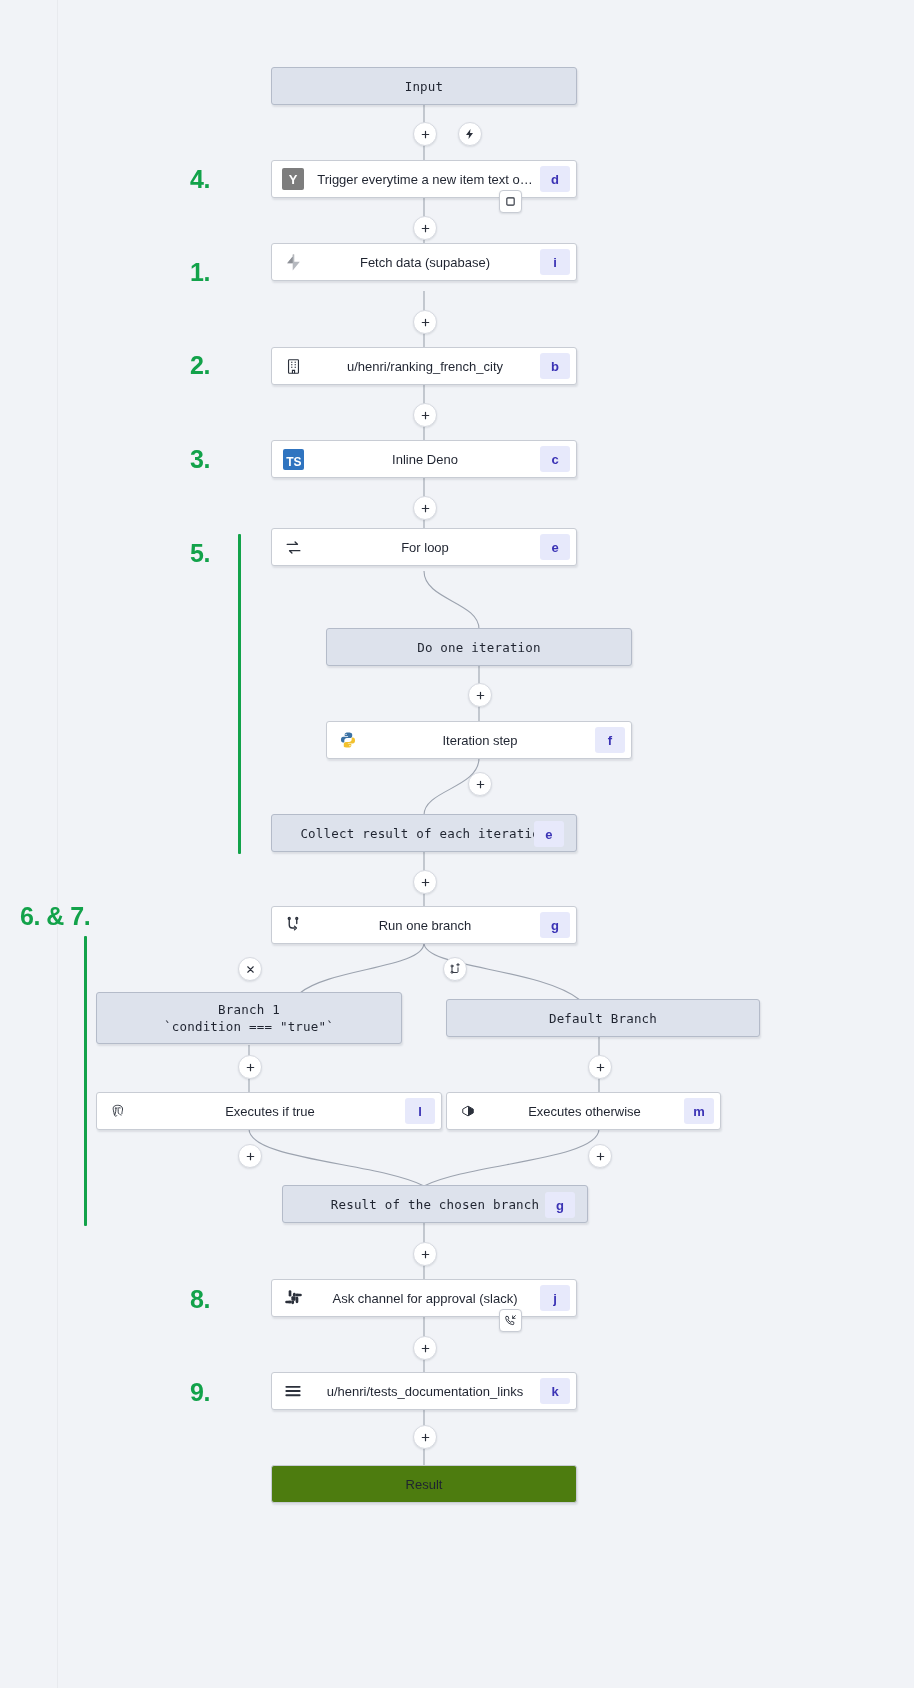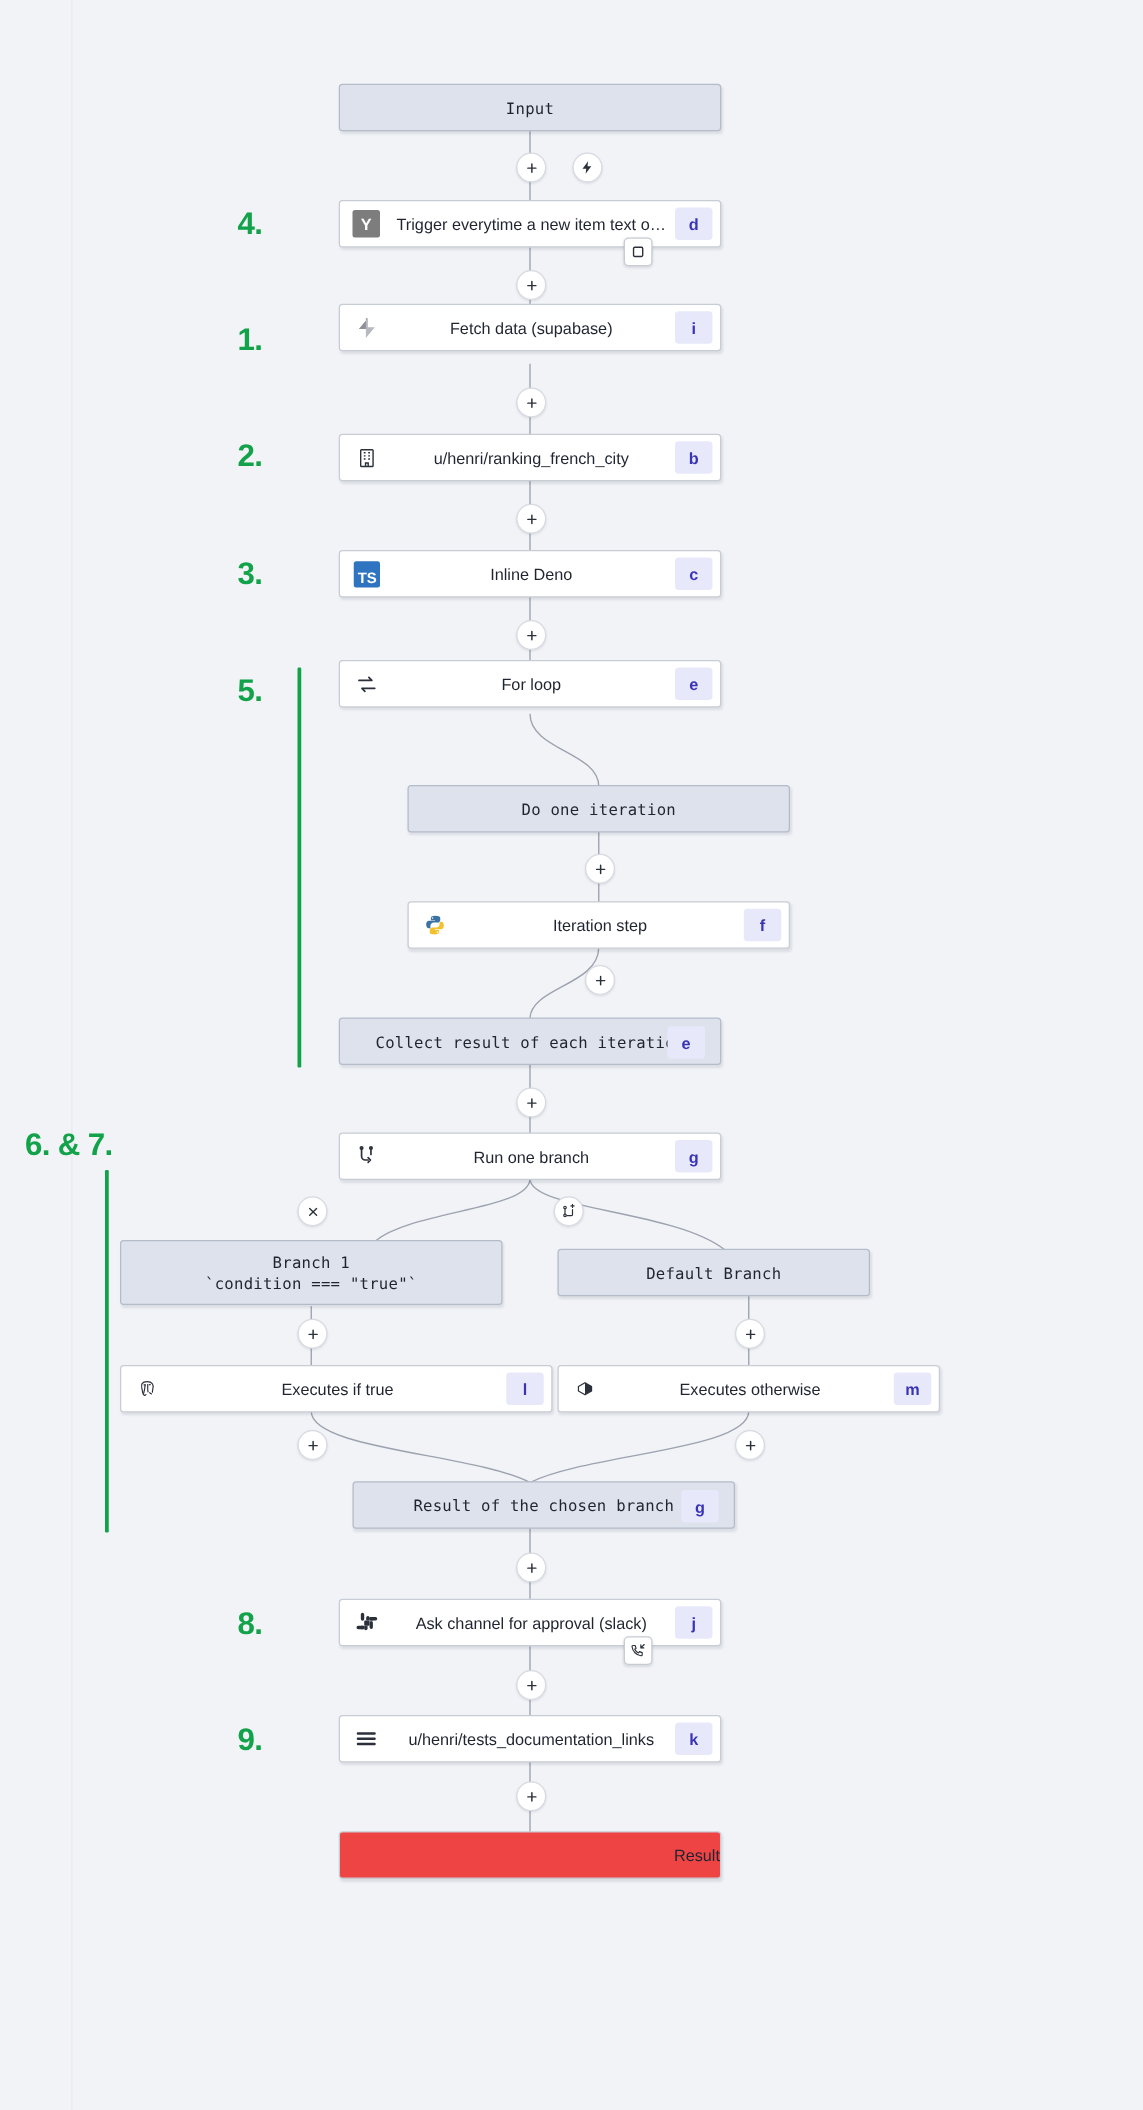--- a/index.html
+++ b/index.html
@@ -61,26 +61,25 @@
     background: #dde2ec;
     border: 1px solid #b4bbc9;
     box-shadow: 1px 2px 2px rgba(30,40,60,0.10);
     height: 38px;
     font-family: "DejaVu Sans Mono", monospace;
     font-size: 12.5px;
     letter-spacing: 0.2px;
     justify-content: center;
   }
   .node.virtual.white {
-    background: #ef4444;
+    background: #4d7c0f;
     border: 1px solid #c8ccd4;
     font-family: "Liberation Sans", sans-serif;
     font-size: 13px;
     letter-spacing: 0;
-    justify-content: flex-end;
   }
   .node.virtual.tall {
     height: 52px;
     flex-direction: column;
     justify-content: center;
     line-height: 17px;
   }
 
   .node-icon {
     width: 30px;
@@ -410,21 +409,21 @@
       <path d="M18 9.5v7.5a2 2 0 0 1-2 2H9"></path>
       <path d="M15.5 3.5h5M18 1v5"></path>
     </svg>
   </div>
 
   <div class="node virtual tall" style="left:96px;top:992px;width:306px;">
     <span>Branch 1</span>
     <span>`condition === "true"`</span>
   </div>
 
-  <div class="node virtual" style="left:446px;top:999px;width:250px;">
+  <div class="node virtual" style="left:446px;top:999px;width:314px;">
     <span>Default Branch</span>
   </div>
 
   <div class="pill" style="left:238px;top:1055px;">
     <svg width="11" height="11" viewBox="0 0 24 24" fill="none" stroke="currentColor" stroke-width="2.6" stroke-linecap="round" stroke-linejoin="round">
         <path d="M12 5v14M5 12h14"></path>
       </svg>
   </div>
   <div class="pill" style="left:588px;top:1055px;">
     <svg width="11" height="11" viewBox="0 0 24 24" fill="none" stroke="currentColor" stroke-width="2.6" stroke-linecap="round" stroke-linejoin="round">
@@ -440,21 +439,21 @@
         <path d="M9.4 7.9c-.1 3.3-.5 5.9-1.5 8.9"></path>
         <path d="M14.3 16.2c.6.2 1.2 1.3 1.9 1.3"></path>
         <path d="M8.3 8.1c.5-.2 1.1-.2 1.5 0"></path>
         <path d="M13.8 7.7c.4-.2.9-.2 1.2 0"></path>
       </svg>
     </span>
     <span class="node-label">Executes if true</span>
     <span class="node-id">l</span>
   </div>
 
-  <div class="node module" style="left:446px;top:1092px;width:306px;">
+  <div class="node module" style="left:446px;top:1092px;width:275px;">
     <span class="node-icon">
       <svg width="18" height="18" viewBox="0 0 24 24">
         <path d="M5 9.5l7-4 7 4v5l-7 4-7-4z" fill="none" stroke="#2b303b" stroke-width="1.3" stroke-linejoin="round"></path>
         <path d="M12 5.5l7 4v5l-7 4z" fill="#2b303b"></path>
       </svg>
     </span>
     <span class="node-label">Executes otherwise</span>
     <span class="node-id">m</span>
   </div>
 

